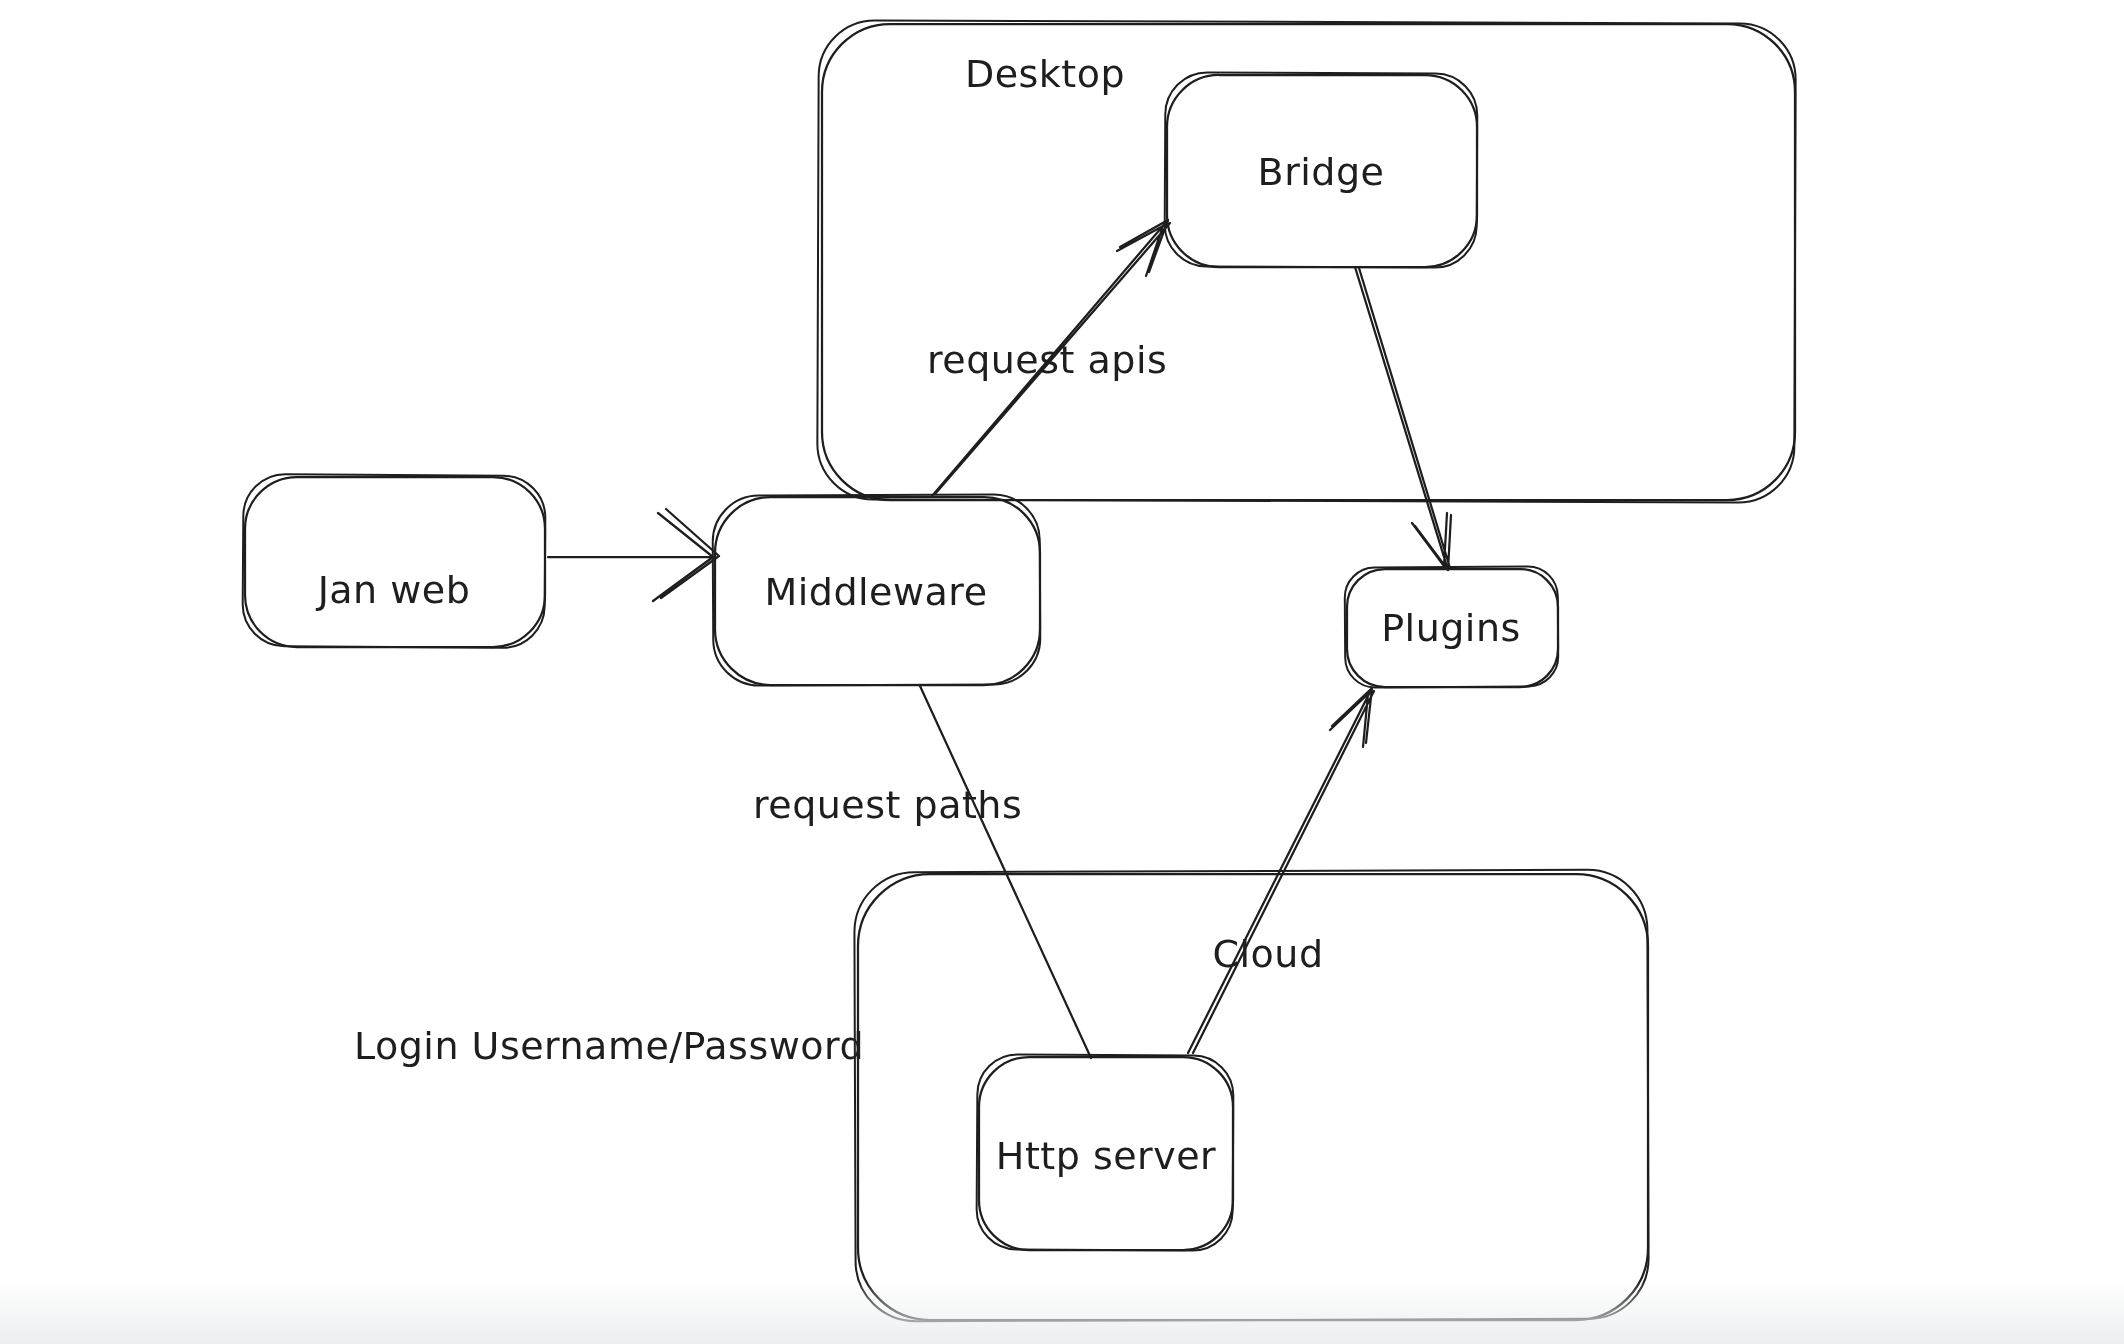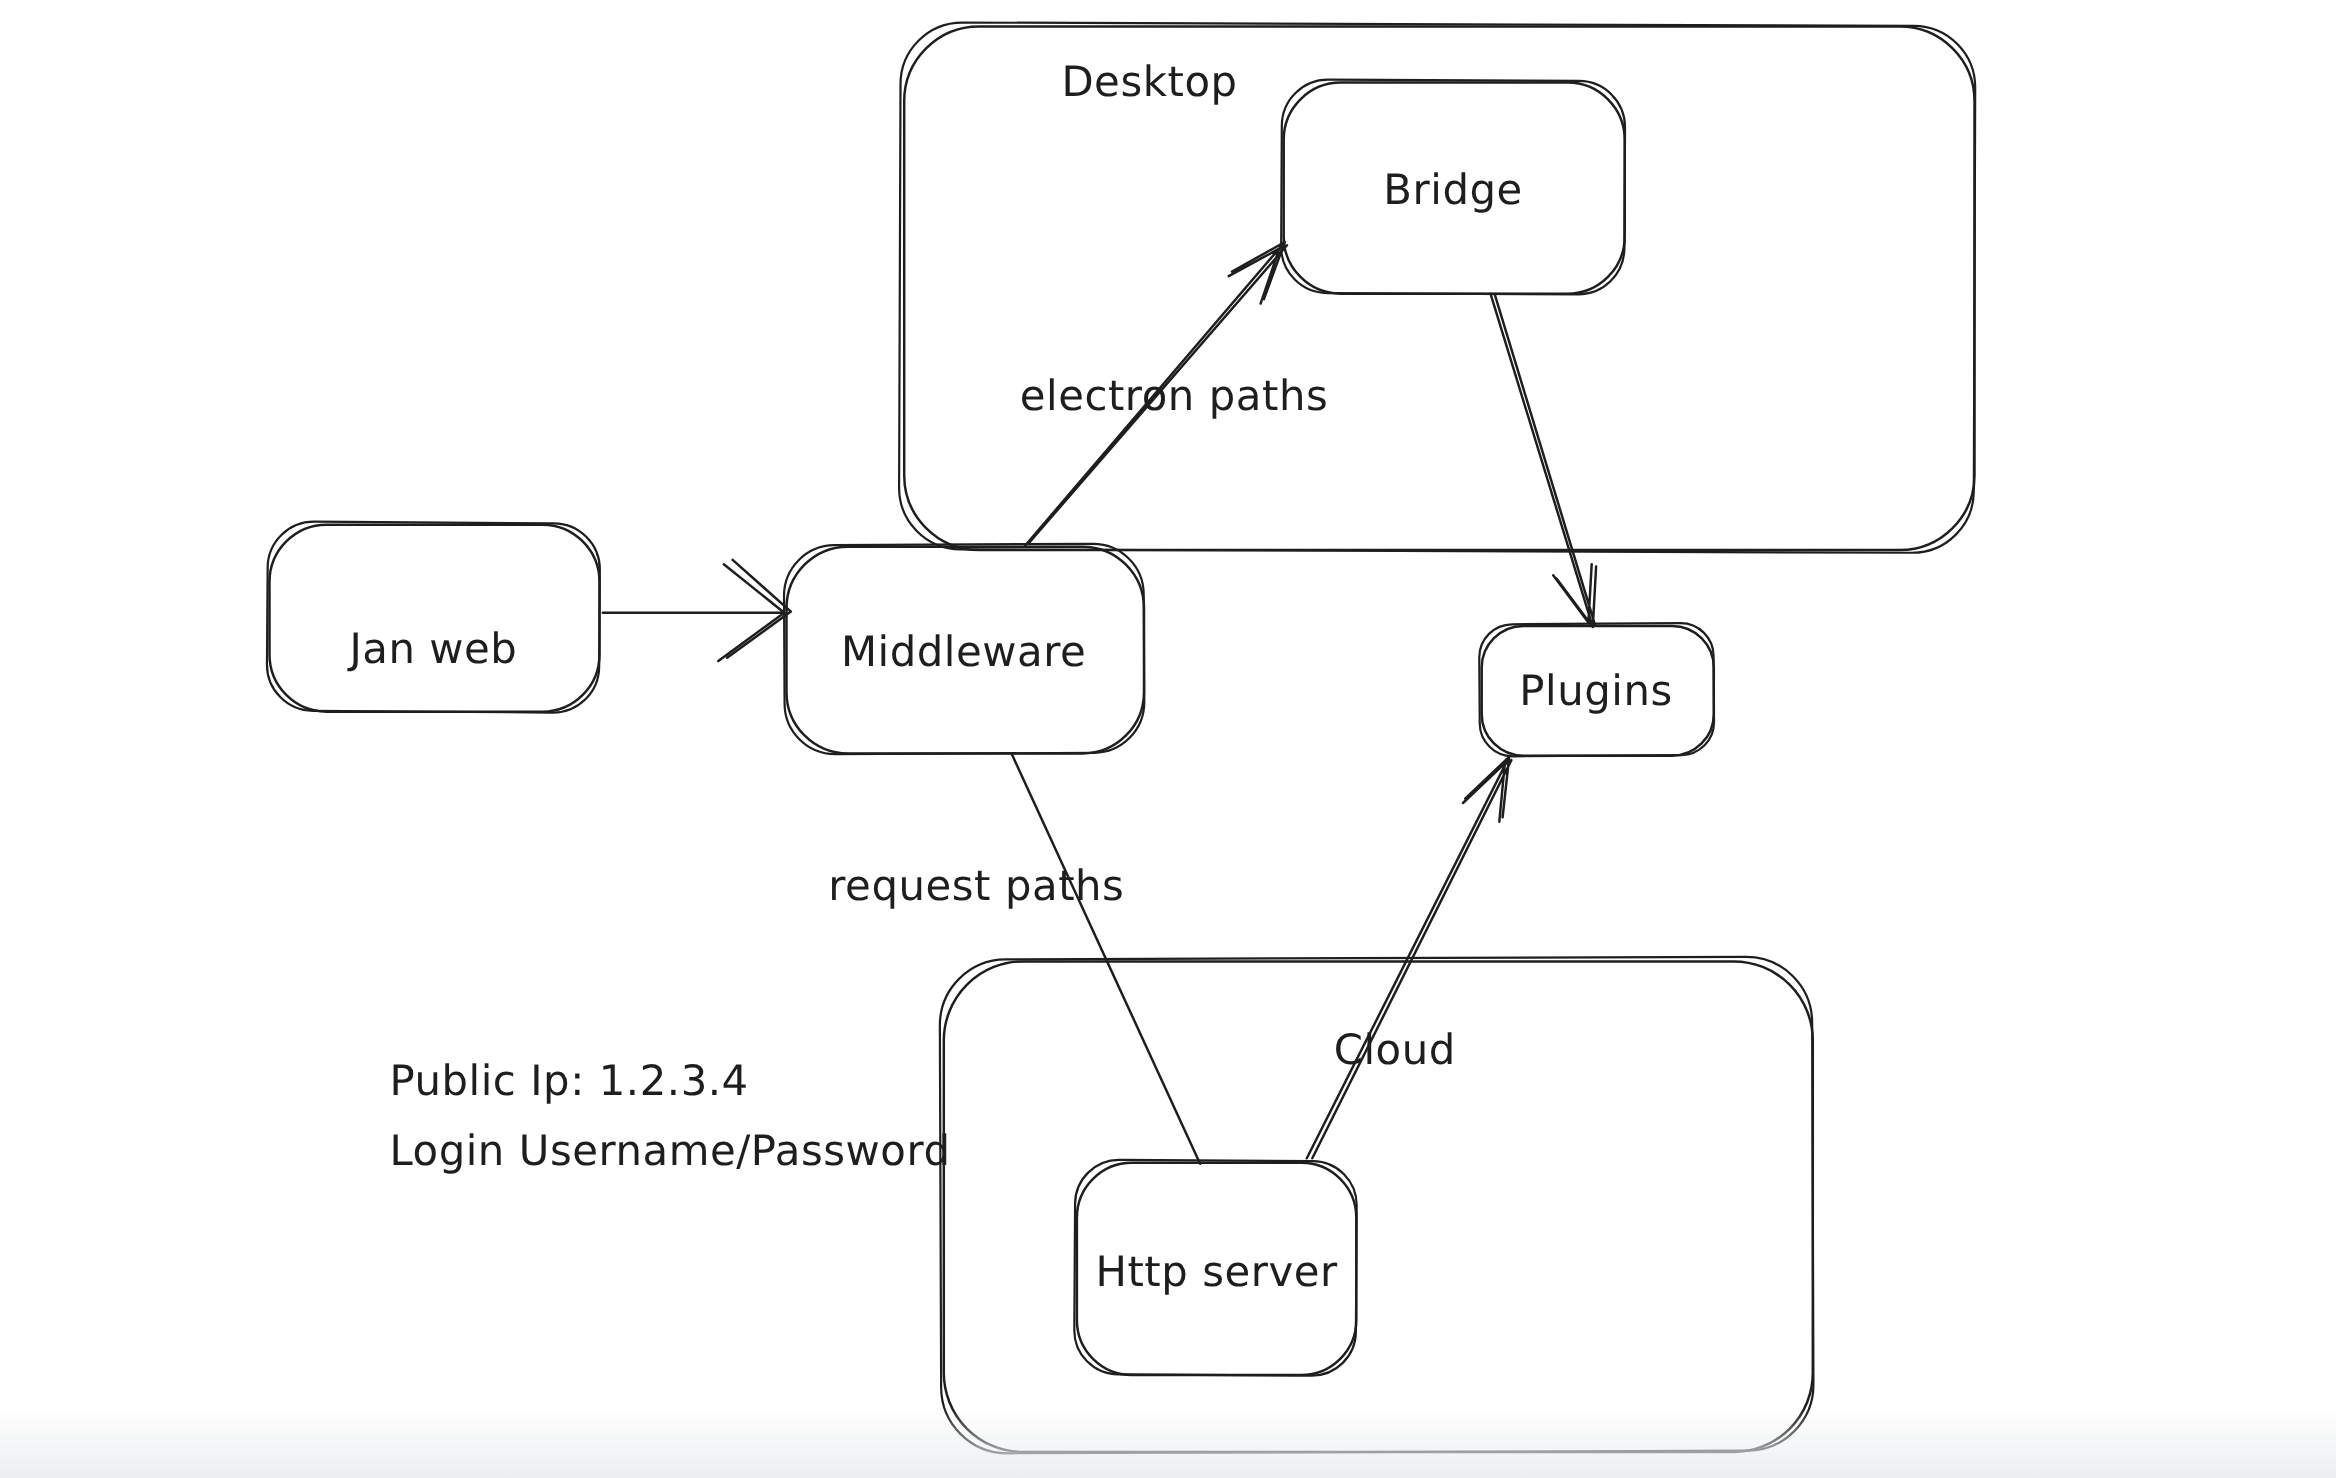--- a/index.html
+++ b/index.html
@@ -123,22 +123,21 @@
   <div class="lbl center" style="left:394px; top:564px;">Jan web</div>
 
   <div class="lbl center" style="left:876px; top:566px;">Middleware</div>
 
   <div class="lbl center" style="left:1321px; top:146px;">Bridge</div>
 
   <div class="lbl center" style="left:1451px; top:602px;">Plugins</div>
 
   <div class="lbl center" style="left:1106px; top:1130px;text-align:center;">Http server</div>
 
-  <div class="lbl" style="left:927px; top:334px;">electron paths</div>
+  <div class="lbl" style="left:927px; top:334px;">request apis</div>
 
   <div class="lbl" style="left:753px; top:779px;">request paths</div>
 
-  <div class="note" style="left:354px; top:950px;">Public Ip: 1.2.3.4</div>
 
   <div class="note" style="left:354px; top:1014px;text-align:center;">Login Username/Password</div>
 
   <div class="bottom-fade"></div>
 </div>
 
 </body></html>

